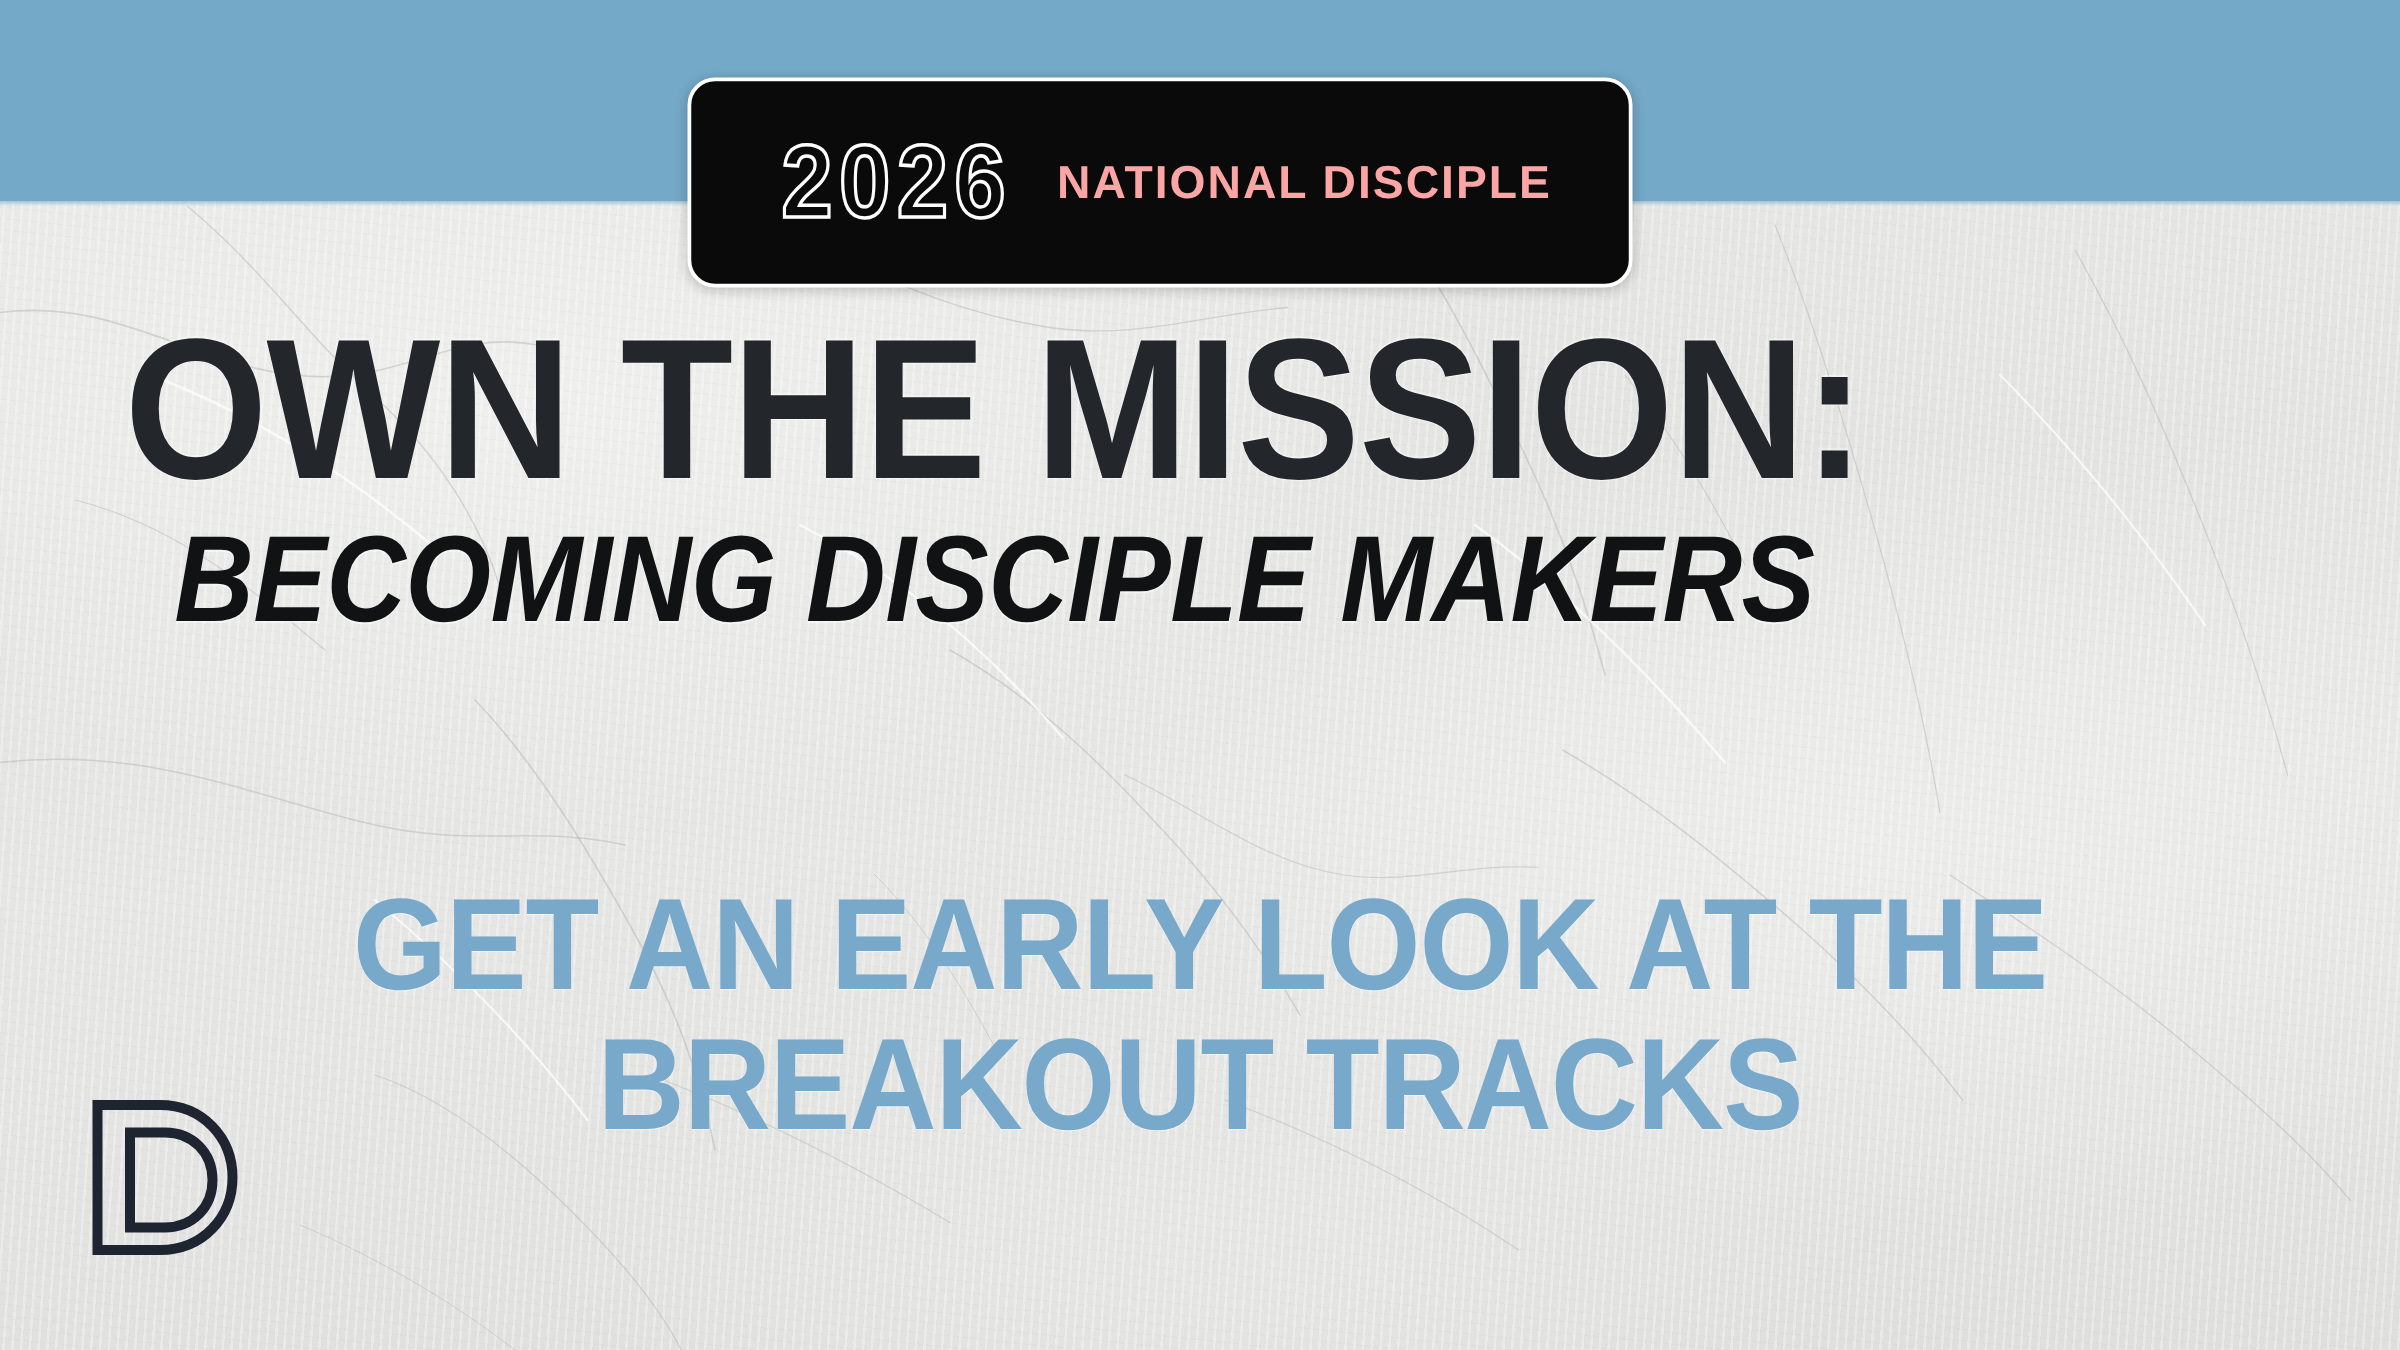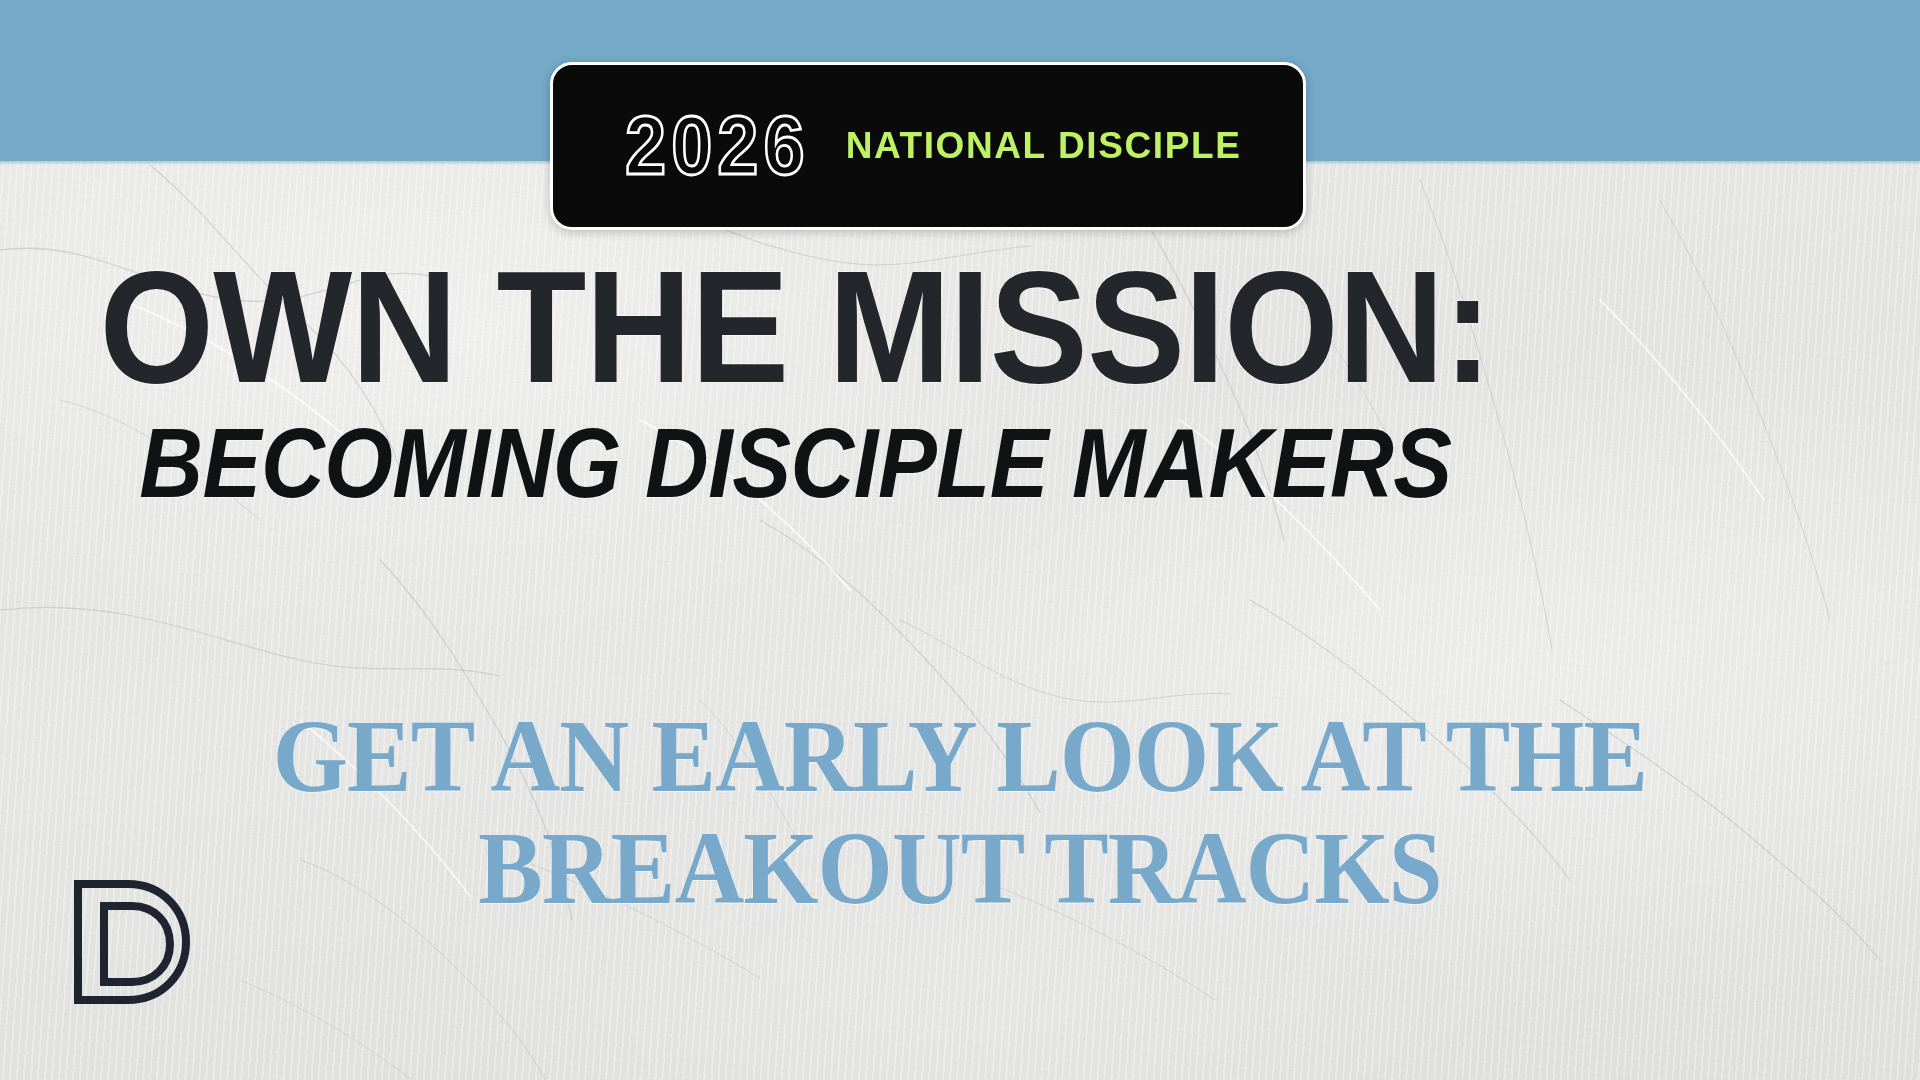--- a/index.html
+++ b/index.html
@@ -67,21 +67,21 @@
     letter-spacing:5px;
     line-height:1;
     color:transparent;
     -webkit-text-stroke:2.5px #FFFFFF;
     text-shadow:none;
     white-space:nowrap;
     transform:scaleY(1.12);
   }
   .badge-lines{
     margin-left:36px;
-    color:#bef264;
+    color:#fca5a5;
     font-weight:700;
     font-size:37px;
     line-height:1.18;
     letter-spacing:1.6px;
     white-space:nowrap;
   }
   .badge-line{display:block;}
 
   
   .headline-wrap{
@@ -110,21 +110,20 @@
     letter-spacing:-.5px;
     transform:scaleX(.90);
     white-space:nowrap;
     text-shadow:0 1px 0 rgba(255,255,255,.5);
   }
 
   
   .cta-wrap{
     position:absolute;left:0;top:700px;width:1920px;
     text-align:center;
-    font-family:Liberation Serif, serif;
   }
   .cta-line{
     display:block;
     color:#78A9CA;
     font-weight:700;
     font-size:104px;
     line-height:1.08;
     letter-spacing:-1px;
     transform:scaleX(.93);
     white-space:nowrap;

